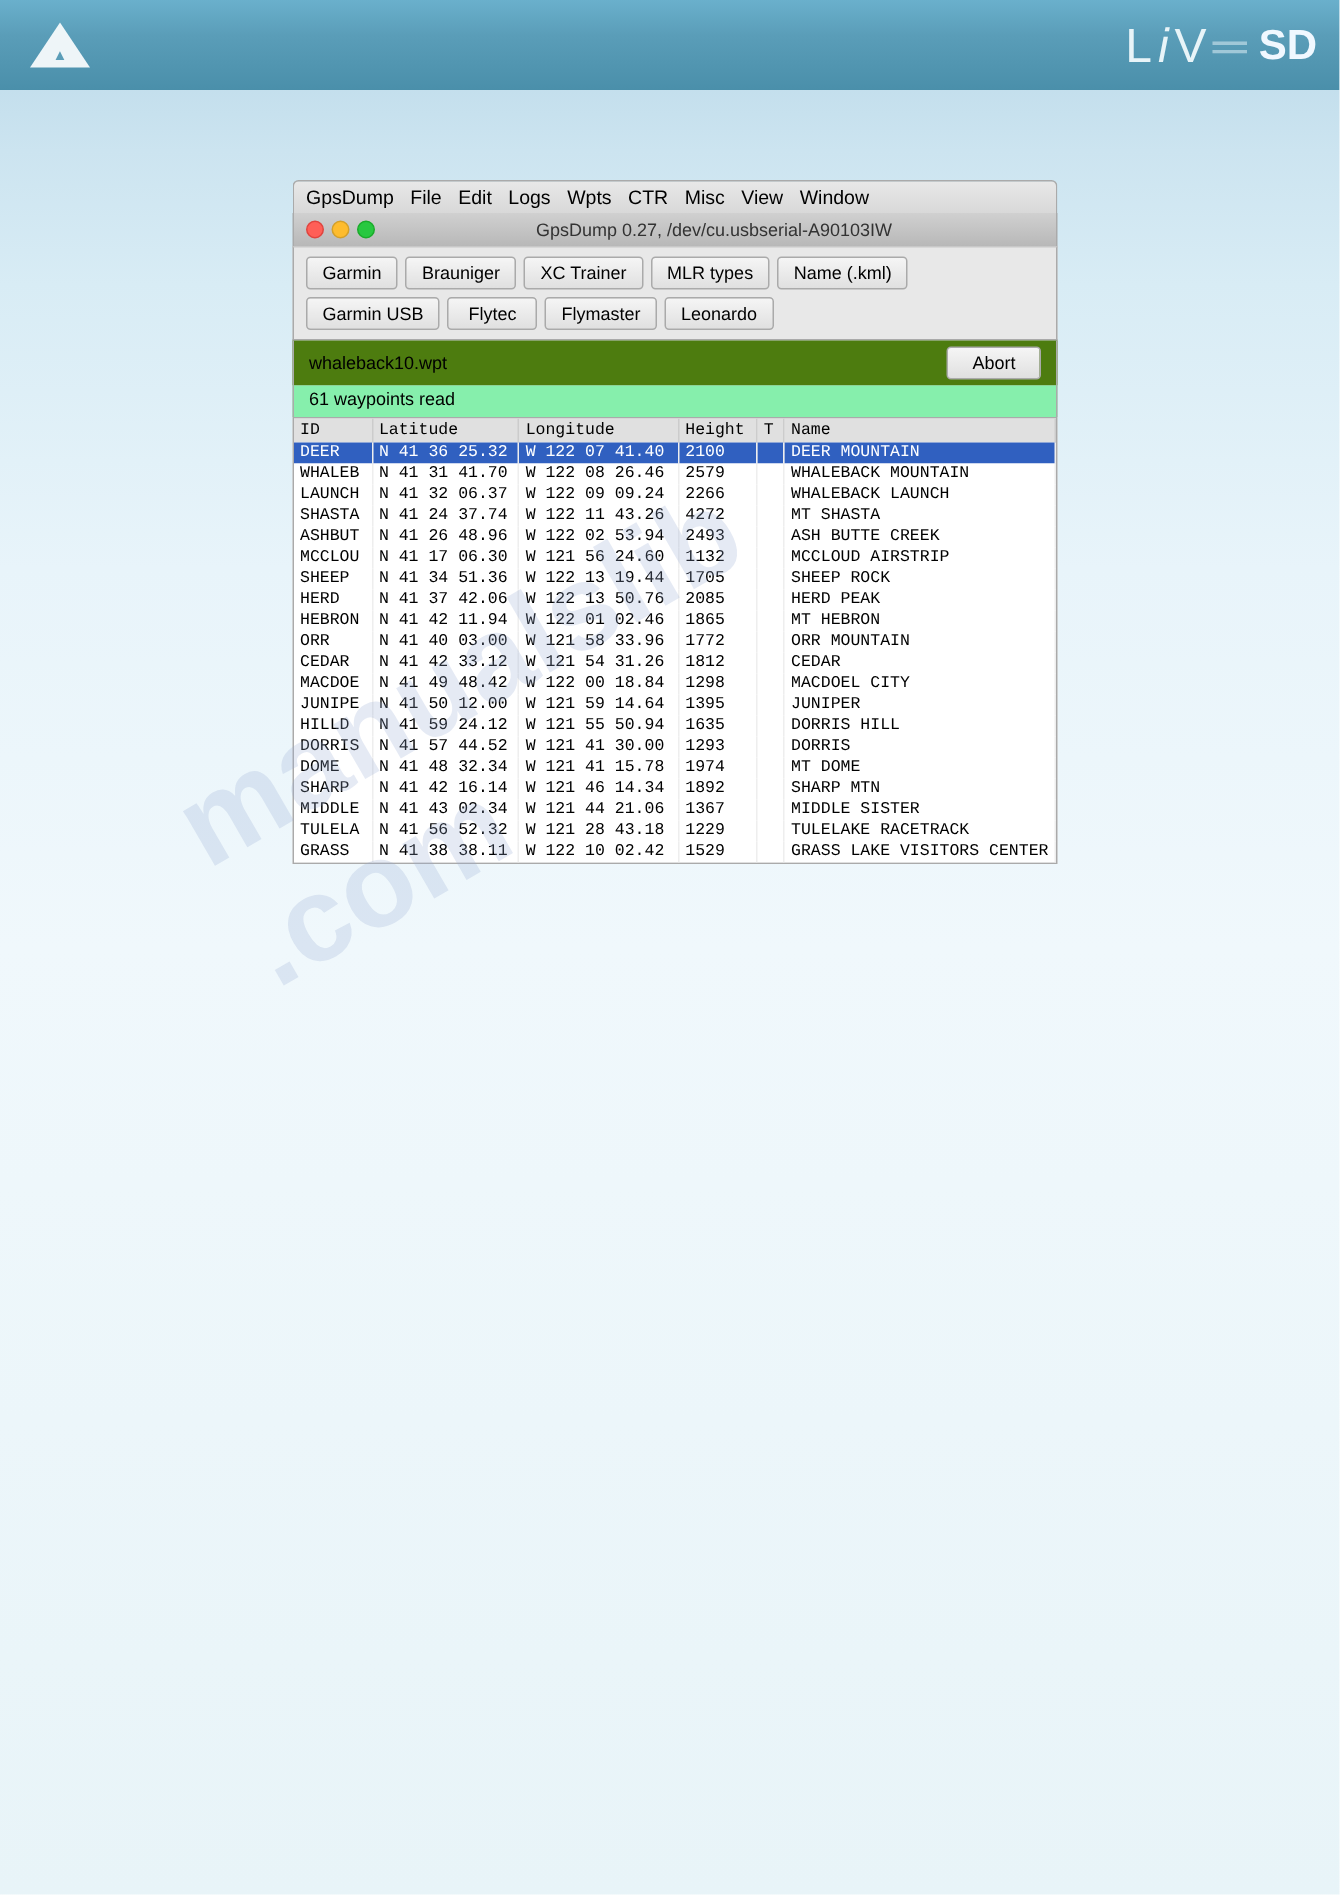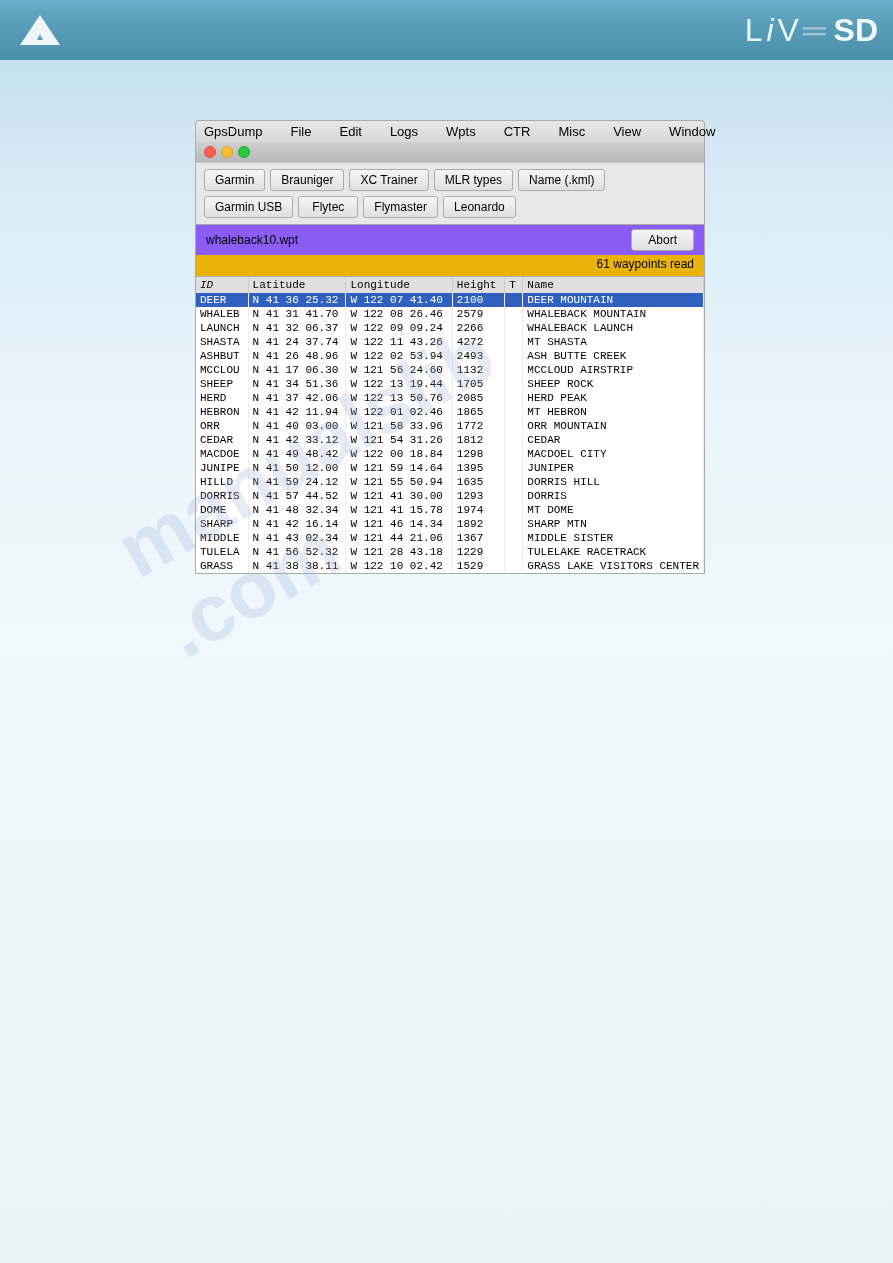--- a/index.html
+++ b/index.html
@@ -59,21 +59,21 @@
       font-weight: 300;
       color: #e8f4f8;
       letter-spacing: 4px;
     }
 
     .live-sd-text .dash {
       color: #a0c8d8;
     }
 
     .sd-text {
-      font-size: 32px;
+      font-size: 28px;
       font-weight: bold;
       color: #f0f8ff;
       margin-left: 4px;
     }
 
     
     .window-container {
       position: absolute;
       top: 120px;
       left: 195px;
@@ -81,21 +81,21 @@
     }
 
     
     .menu-bar {
       background: linear-gradient(180deg, #e8e8e8 0%, #d8d8d8 100%);
       border: 1px solid #aaa;
       border-bottom: none;
       padding: 3px 8px;
       display: flex;
       align-items: center;
-      gap: 28px;
+      gap: 11px;
       border-radius: 4px 4px 0 0;
     }
 
     .menu-item {
       font-size: 13px;
       color: #000;
       cursor: pointer;
     }
 
     
@@ -149,21 +149,21 @@
       padding: 3px 10px;
       font-size: 12px;
       cursor: pointer;
       color: #000;
       min-width: 60px;
       text-align: center;
     }
 
     
     .file-info {
-      background: #8b5cf6;
+      background: #4d7c0f;
       border-left: 1px solid #aaa;
       border-right: 1px solid #aaa;
       padding: 4px 10px;
       display: flex;
       justify-content: space-between;
       align-items: center;
     }
 
     .file-name {
       font-size: 12px;
@@ -173,26 +173,25 @@
     .abort-btn {
       background: linear-gradient(180deg, #f5f5f5 0%, #e0e0e0 100%);
       border: 1px solid #aaa;
       border-radius: 3px;
       padding: 3px 16px;
       font-size: 12px;
       cursor: pointer;
     }
 
     .waypoints-info {
-      background: #eab308;
+      background: #86efac;
       border-left: 1px solid #aaa;
       border-right: 1px solid #aaa;
       padding: 2px 10px 5px 10px;
       font-size: 12px;
-      text-align: right;
     }
 
     
     .data-table-container {
       border: 1px solid #aaa;
       overflow: hidden;
       background: #fff;
     }
 
     .data-table {
@@ -227,21 +226,21 @@
     .data-table tbody td {
       padding: 1px 4px;
       border-right: 1px solid #eee;
       white-space: nowrap;
     }
 
     .data-table tbody tr.selected td {
       color: #fff;
     }
 
-    .col-id { width: 55px; font-style: italic; }
+    .col-id { width: 55px; }
     .col-lat { width: 100px; }
     .col-lon { width: 110px; }
     .col-height { width: 55px; }
     .col-t { width: 20px; }
     .col-name { width: auto; }
   </style>
 </head>
 <body>
 
 <div class="top-header">
@@ -270,20 +269,21 @@
     <span class="menu-item">View</span>
     <span class="menu-item">Window</span>
   </div>
 
   <div class="title-bar">
     <div class="traffic-lights">
       <div class="tl-red"></div>
       <div class="tl-yellow"></div>
       <div class="tl-green"></div>
     </div>
+    <span class="title-text">GpsDump 0.27, /dev/cu.usbserial-A90103IW</span>
   </div>
 
   <div class="toolbar">
     <div class="toolbar-row">
       <button class="tb-btn">Garmin</button>
       <button class="tb-btn">Brauniger</button>
       <button class="tb-btn">XC Trainer</button>
       <button class="tb-btn">MLR types</button>
       <button class="tb-btn">Name (.kml)</button>
     </div>

